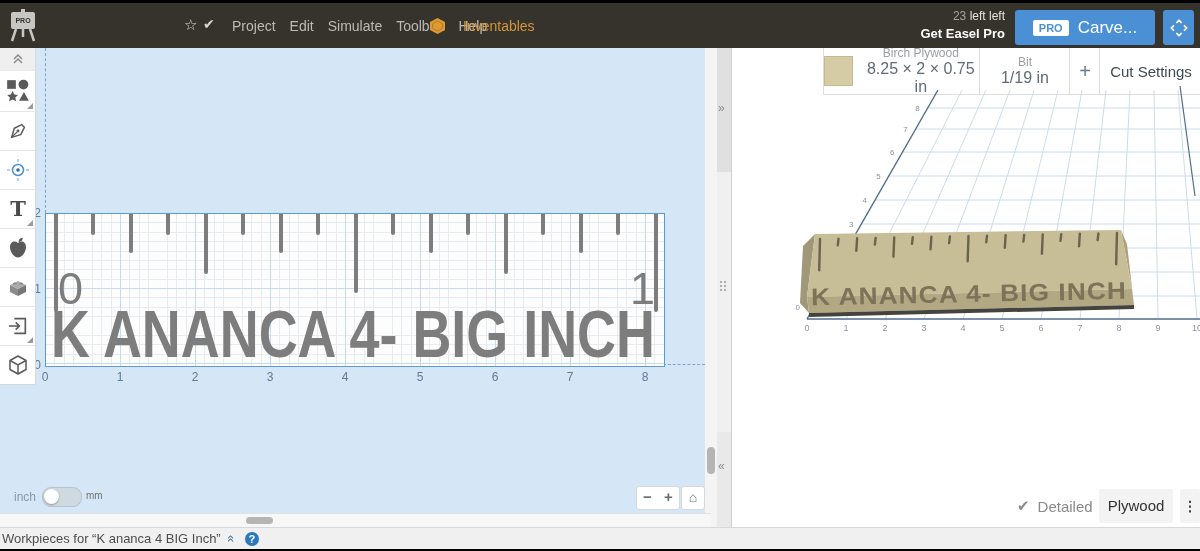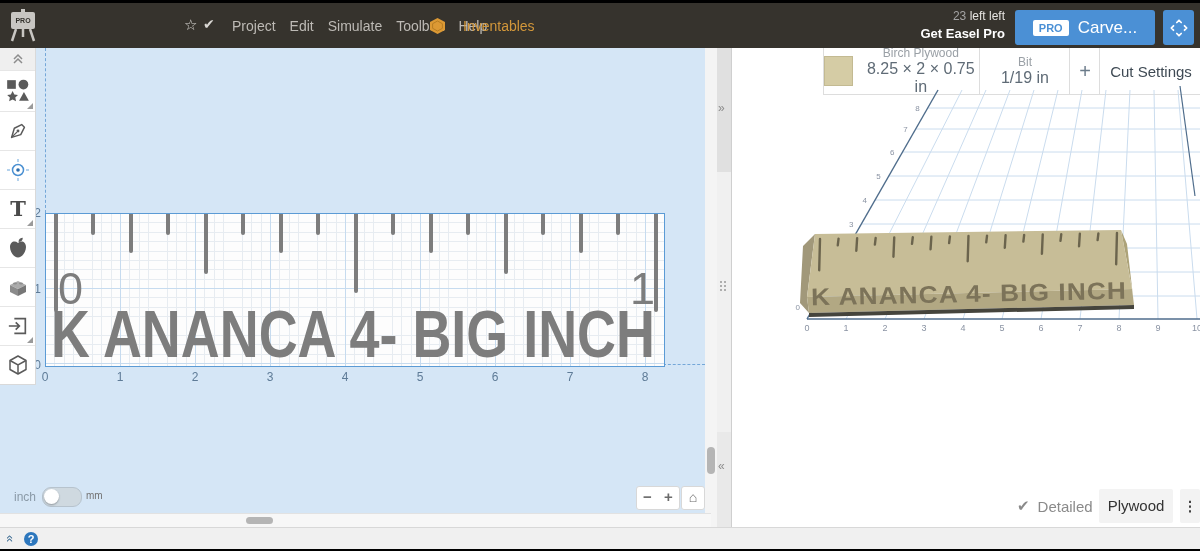--- a/index.html
+++ b/index.html
@@ -395,16 +395,17 @@
 
     <div id="detailed">
       <span>✔</span>
       <span>Detailed</span>
     </div>
     <div id="simulate-btn">Plywood</div>
     <div id="dots-btn">⋮</div>
   </div>
 
   <div id="bottombar">
+    <span id="wp-label">Workpieces for “K ananca 4 BIG Inch”</span>
     <span id="wp-collapse">«</span>
     <span id="wp-help">?</span>
   </div>
 </div>
 
 </body></html>

